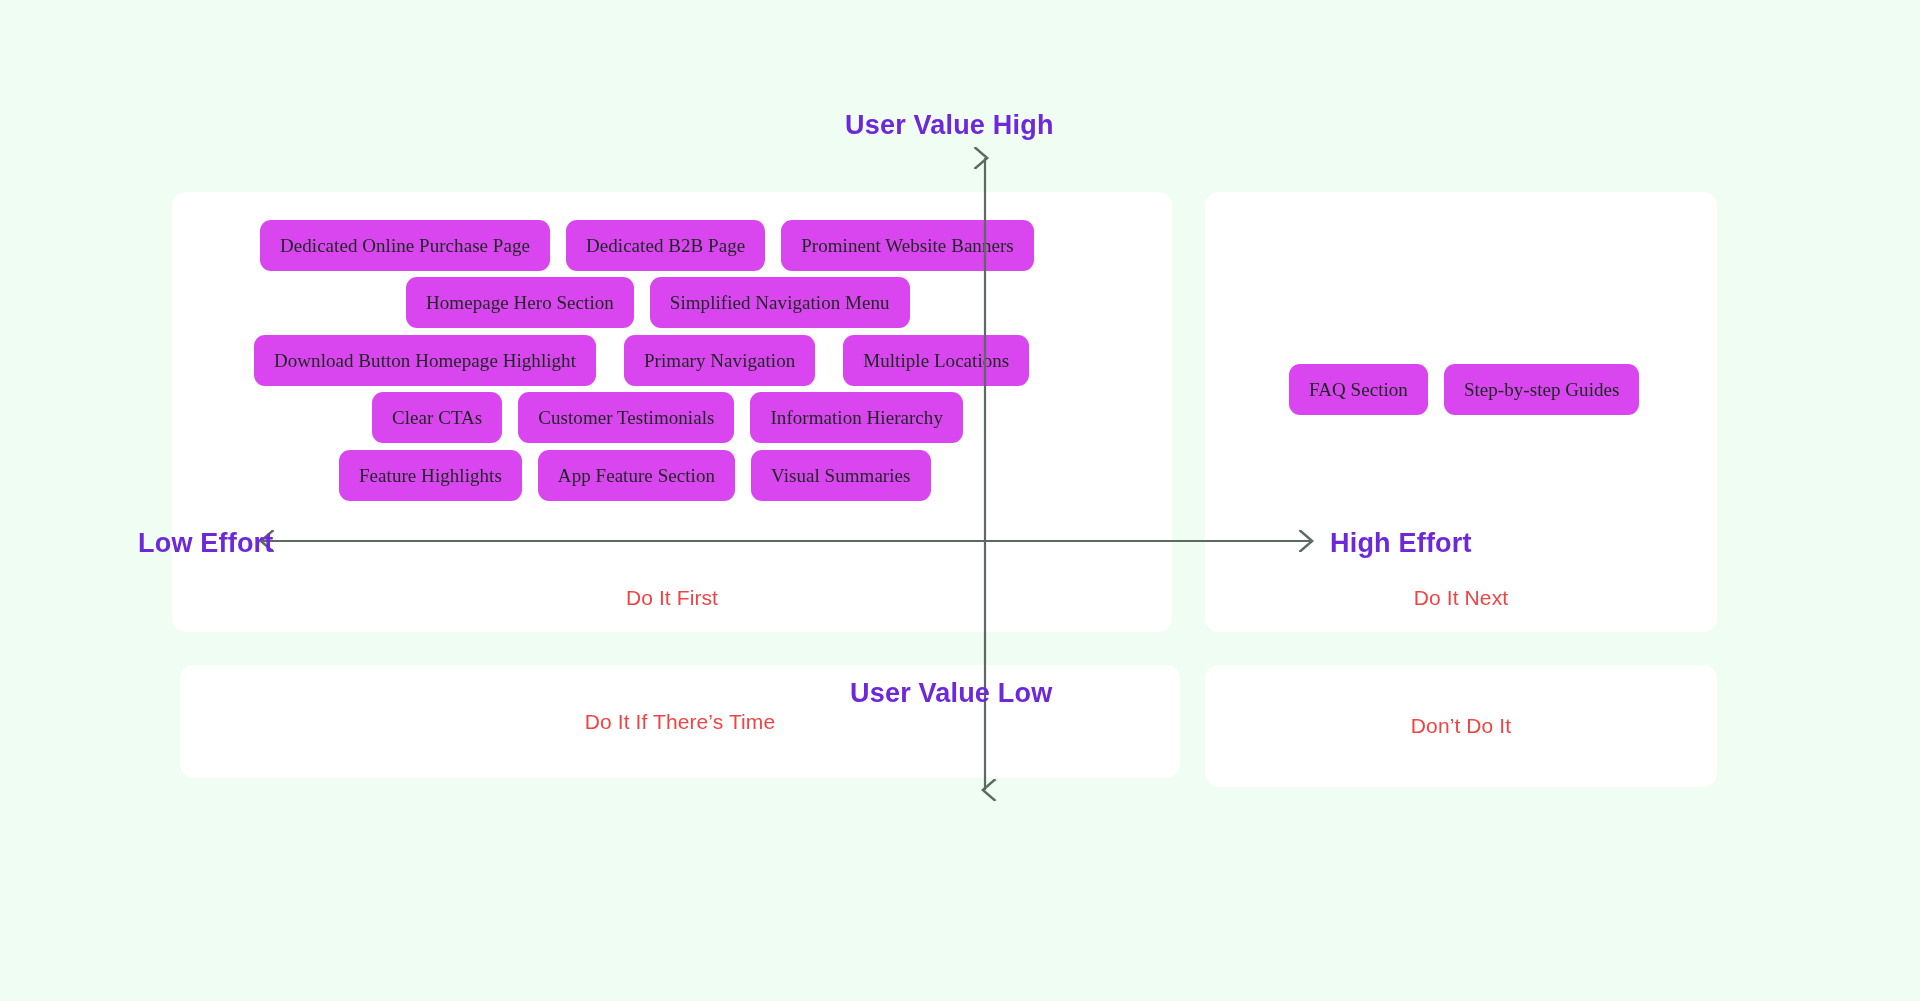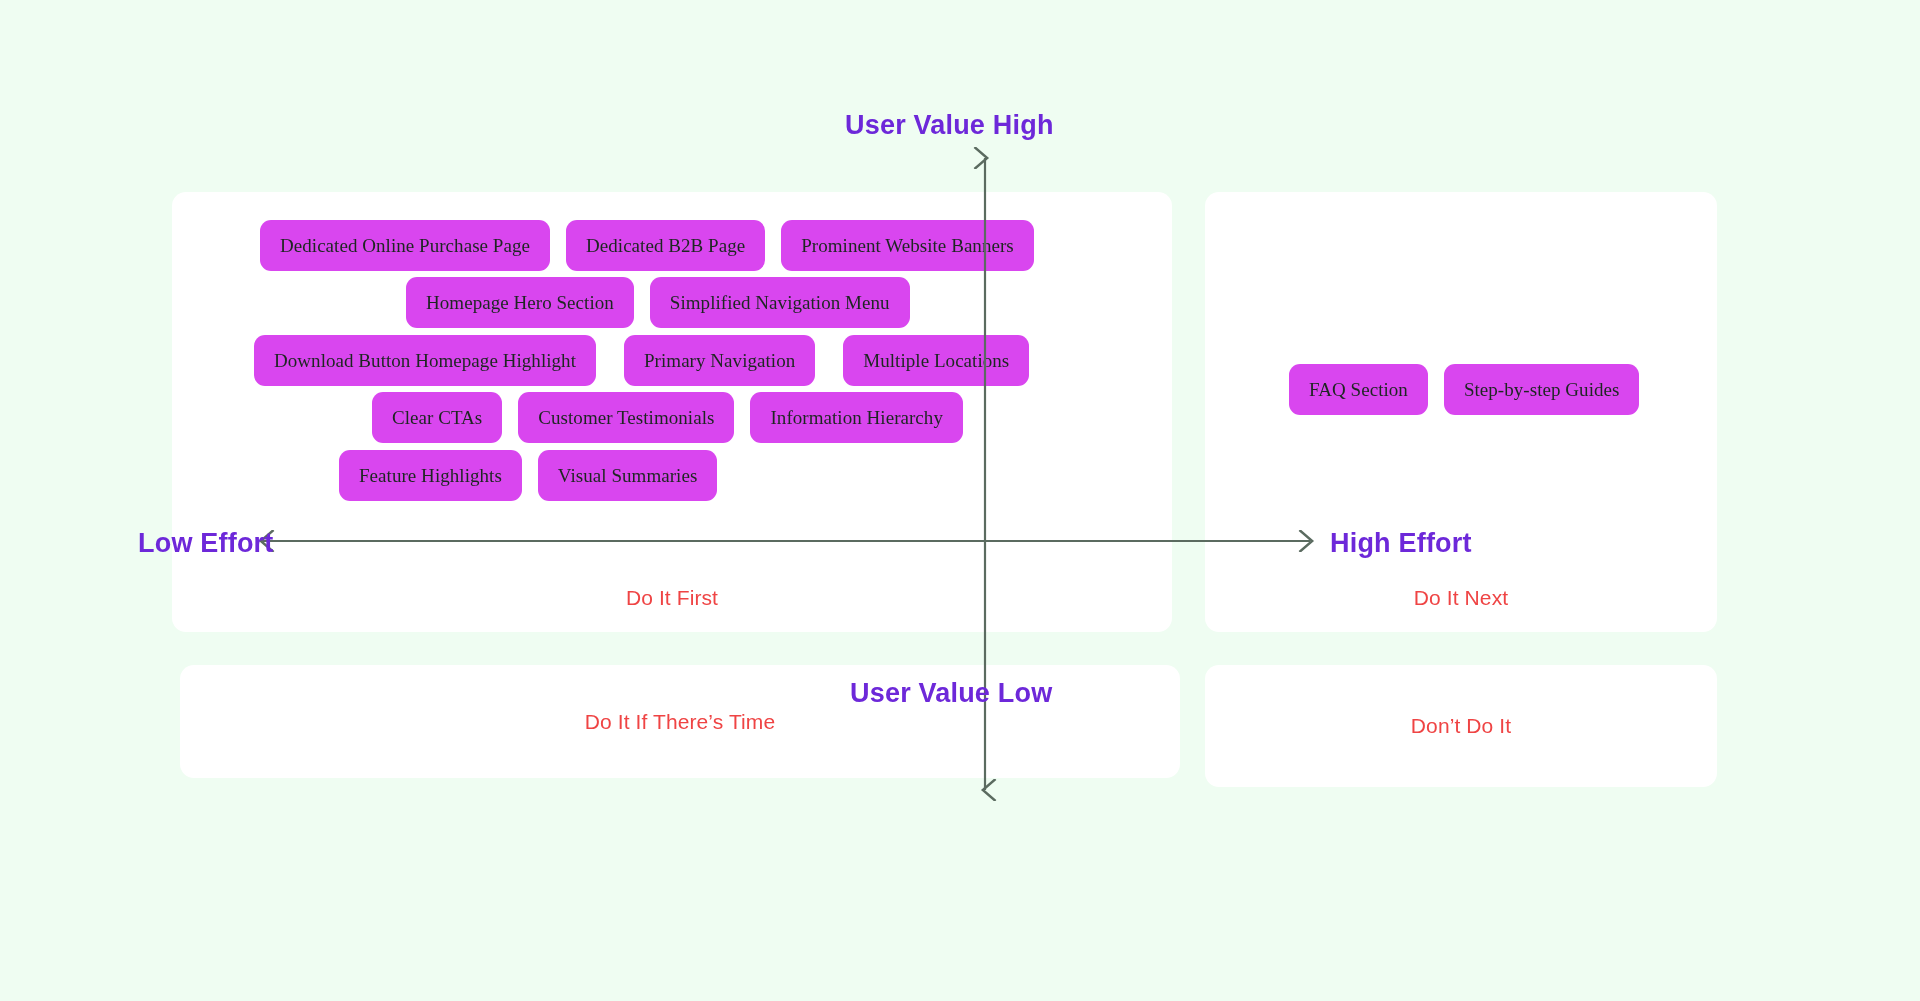--- a/index.html
+++ b/index.html
@@ -141,20 +141,21 @@
     </div>
 
     <div class="chip-row" id="first-row-3">
       <span class="chip">Clear CTAs</span>
       <span class="chip">Customer Testimonials</span>
       <span class="chip">Information Hierarchy</span>
     </div>
 
     <div class="chip-row" id="first-row-4">
       <span class="chip">Feature Highlights</span>
+      <span class="chip">App Feature Section</span>
       <span class="chip">Visual Summaries</span>
     </div>
 
     <div class="quadrant-label">Do It First</div>
   </div>
 
   <div class="quadrant" id="quad-do-it-next">
 
     <div class="chip-row" id="next-row-0">
       <span class="chip">FAQ Section</span>

